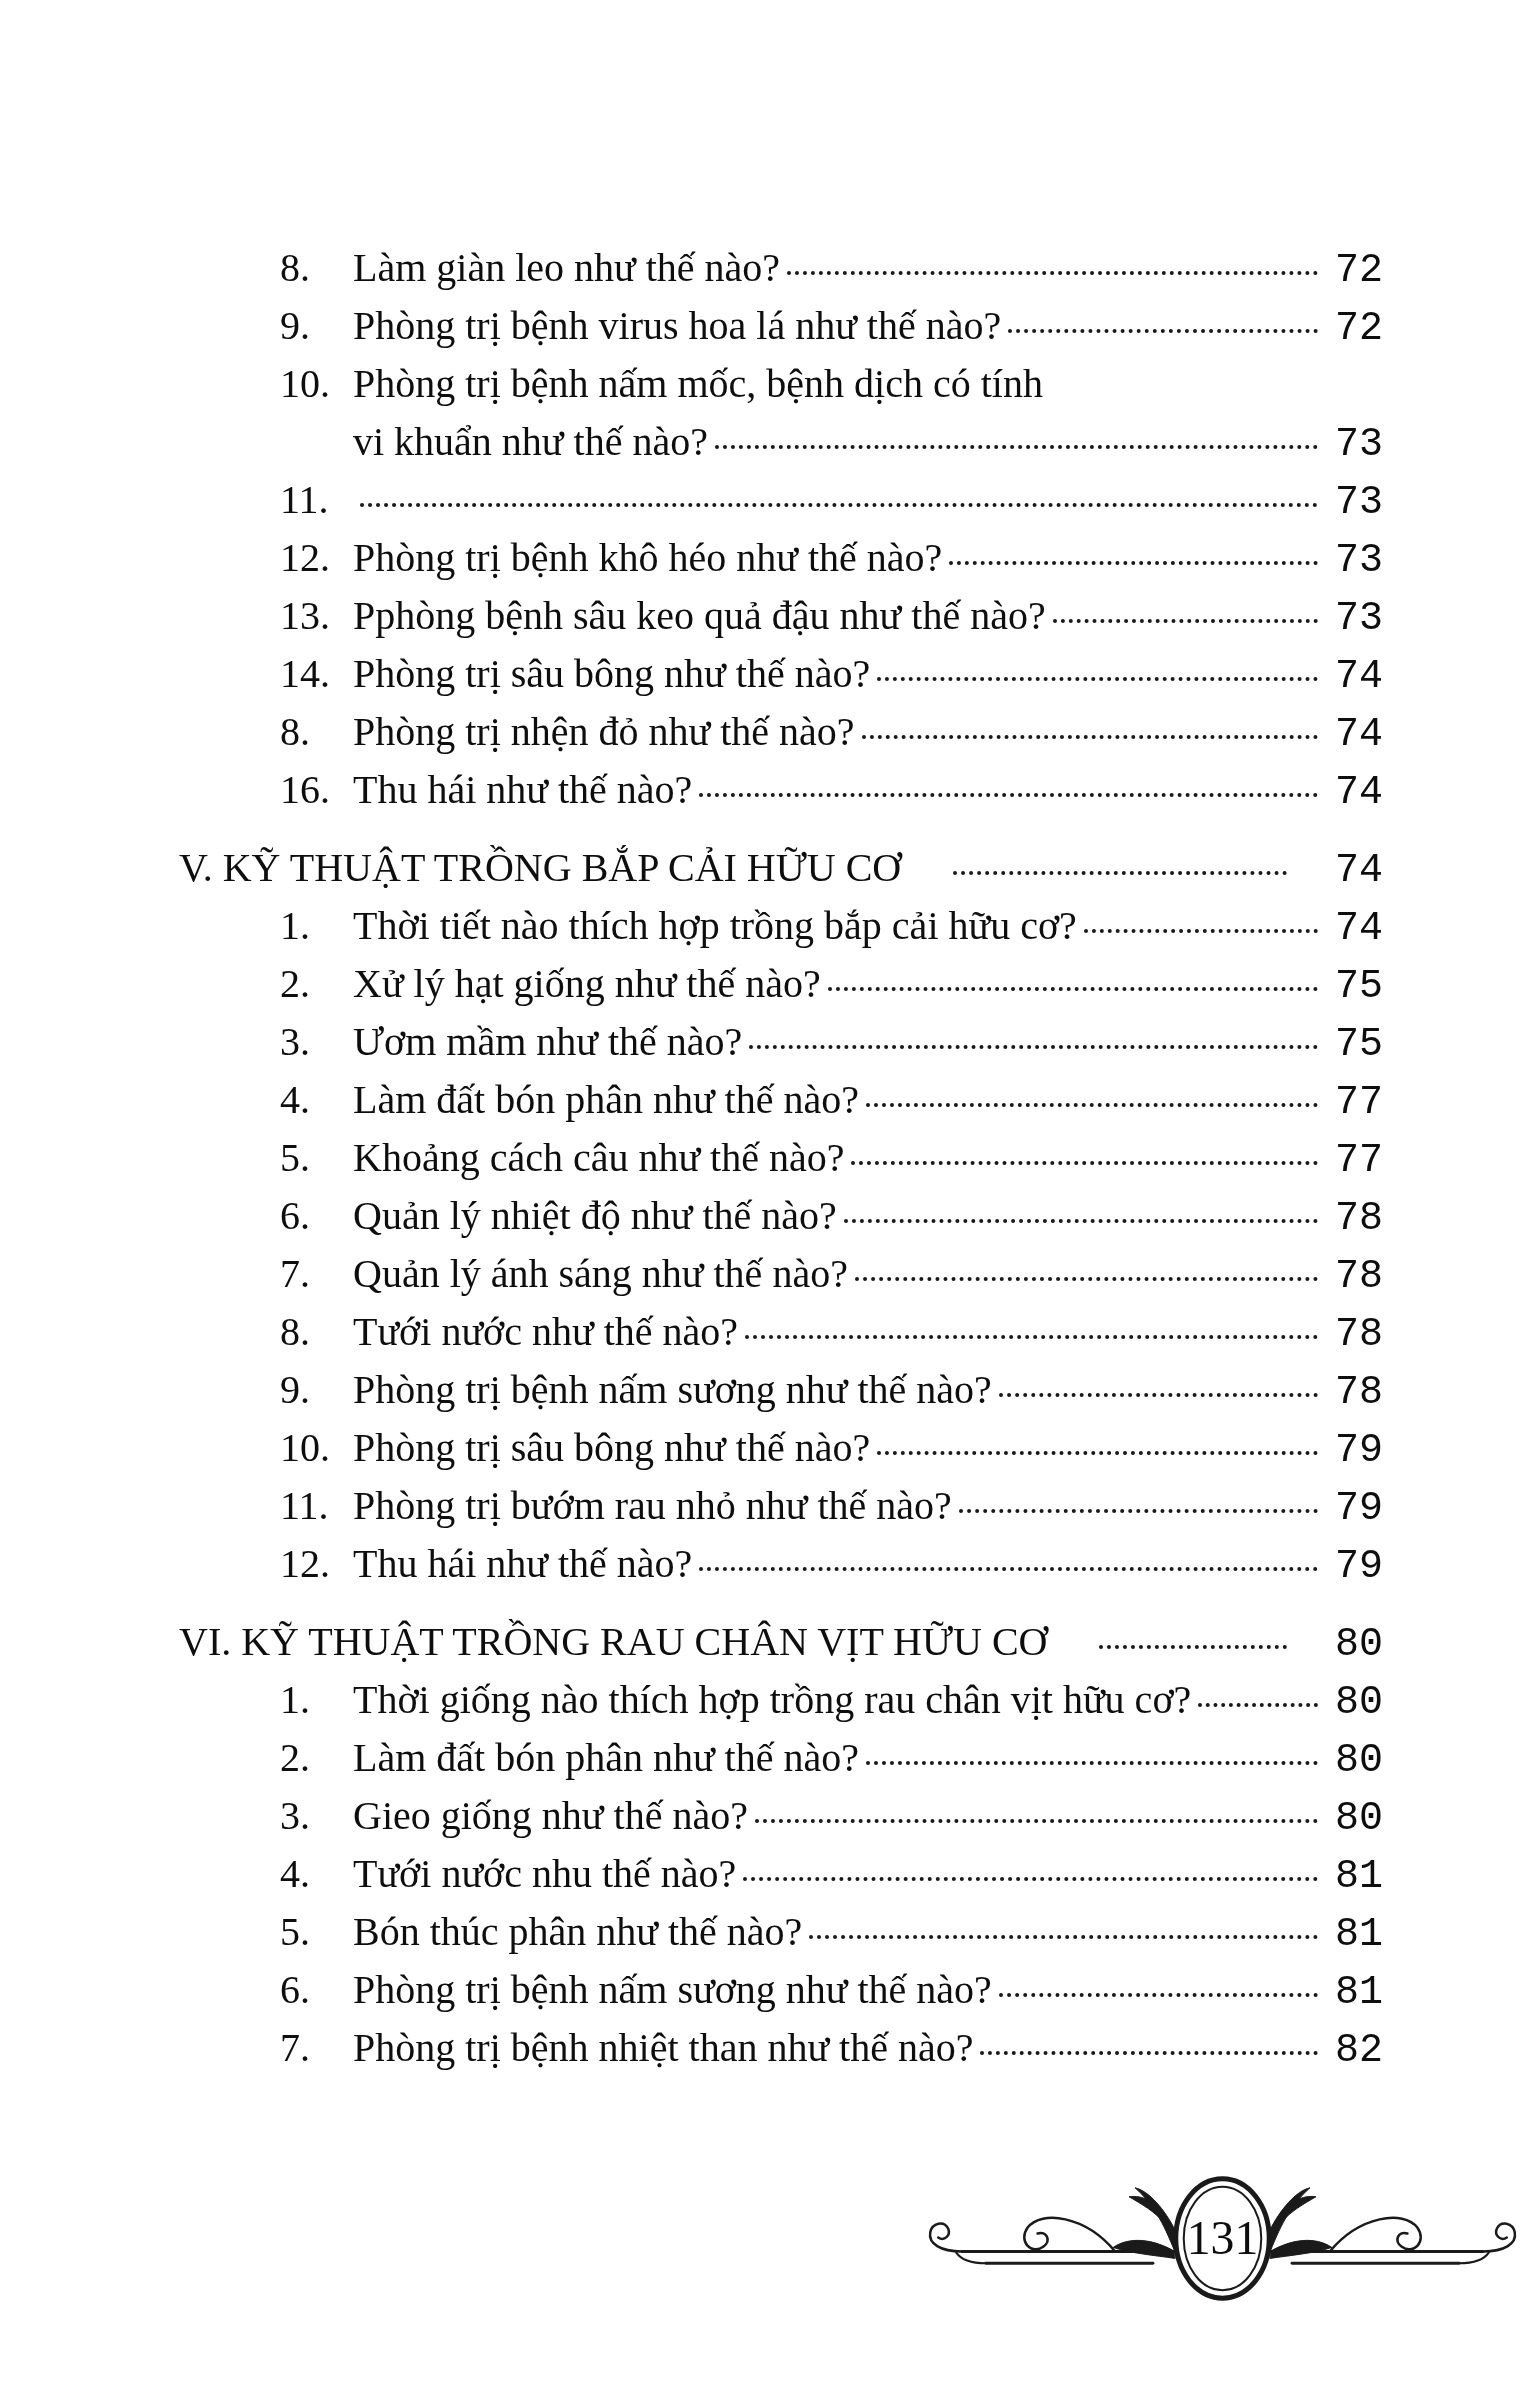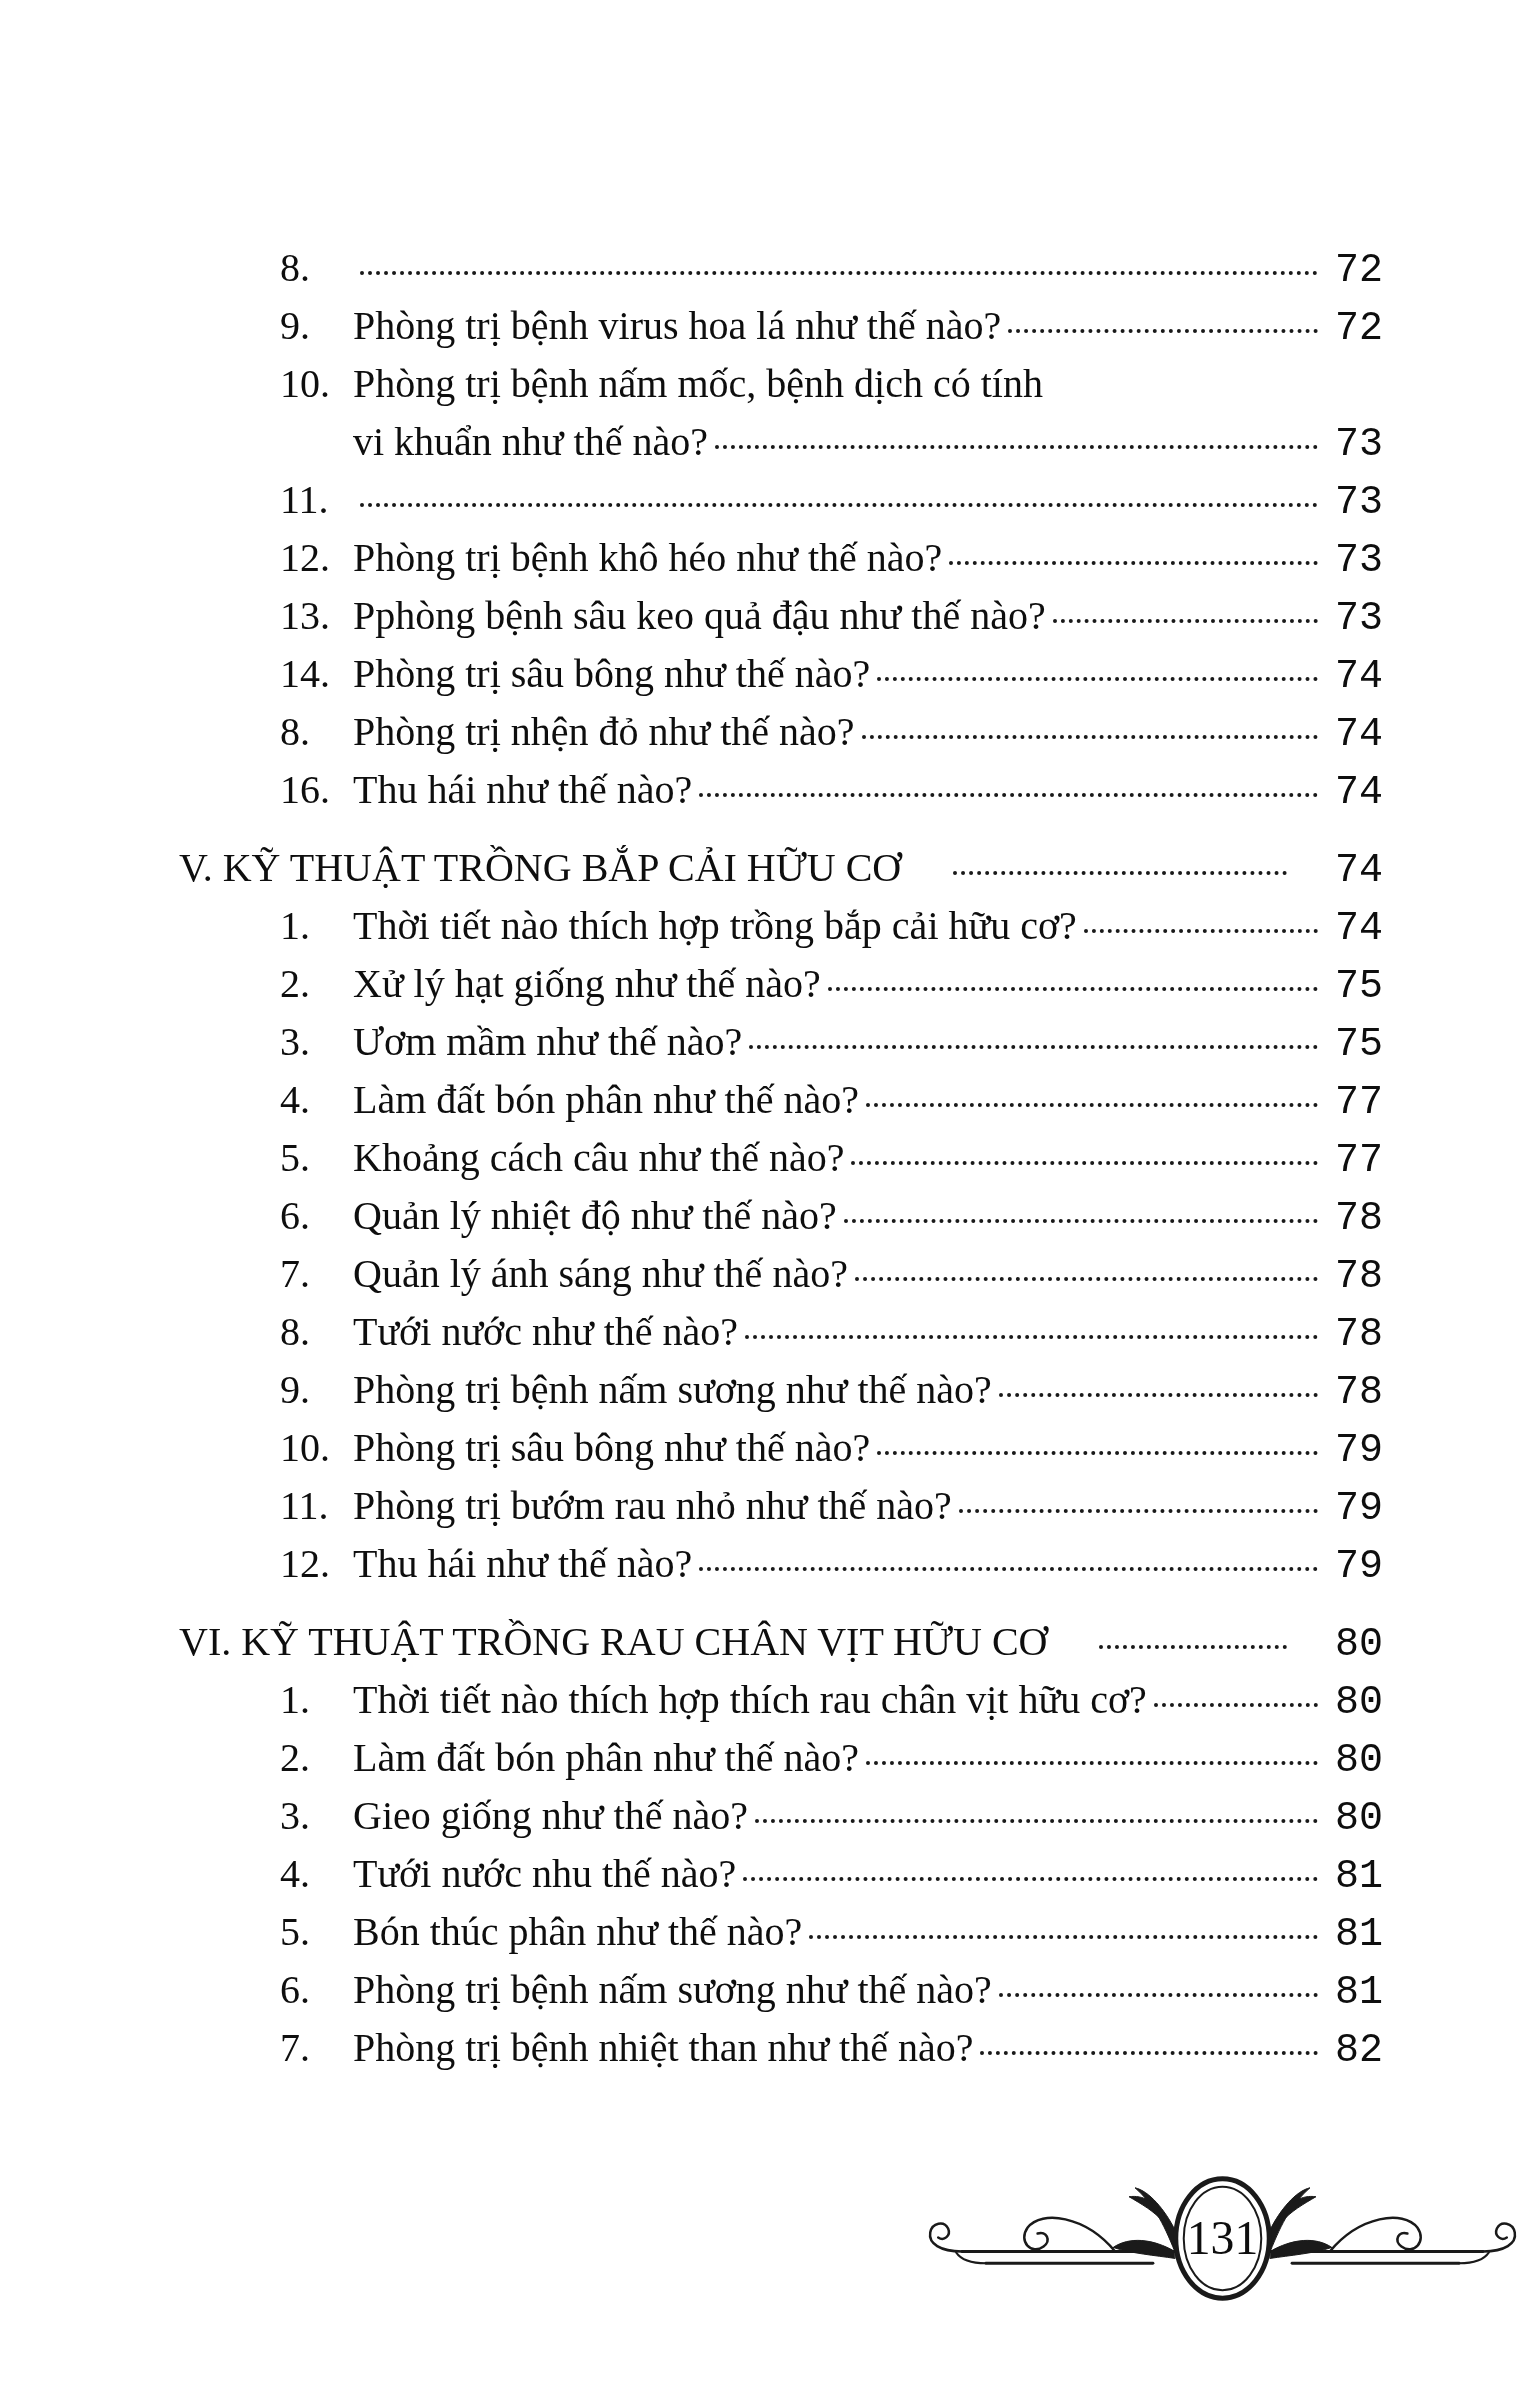--- a/index.html
+++ b/index.html
@@ -76,20 +76,21 @@
   }
 </style>
 </head>
 <body>
 
 <div class="page">
 
   <main class="toc" id="toc-root">
       <div class="row item-row">
     <span class="num">8.</span>
+    <span class="title">Làm giàn leo như thế nào?</span>
     <span class="dots"></span>
     <span class="pagenum">72</span>
   </div>
       <div class="row item-row">
     <span class="num">9.</span>
     <span class="title">Phòng trị bệnh virus hoa lá như thế nào?</span>
     <span class="dots"></span>
     <span class="pagenum">72</span>
   </div>
       <div class="row item-row no-leader">
@@ -215,21 +216,21 @@
     <span class="dots"></span>
     <span class="pagenum">79</span>
   </div>
       <div class="row heading-row">
     <span class="heading-text">VI. KỸ THUẬT TRỒNG RAU CHÂN VỊT HỮU CƠ</span>
     <span class="dots"></span>
     <span class="pagenum">80</span>
   </div>
       <div class="row item-row">
     <span class="num">1.</span>
-    <span class="title">Thời tiết nào thích hợp thích rau chân vịt hữu cơ?</span>
+    <span class="title">Thời giống nào thích hợp trồng rau chân vịt hữu cơ?</span>
     <span class="dots"></span>
     <span class="pagenum">80</span>
   </div>
       <div class="row item-row">
     <span class="num">2.</span>
     <span class="title">Làm đất bón phân như thế nào?</span>
     <span class="dots"></span>
     <span class="pagenum">80</span>
   </div>
       <div class="row item-row">

